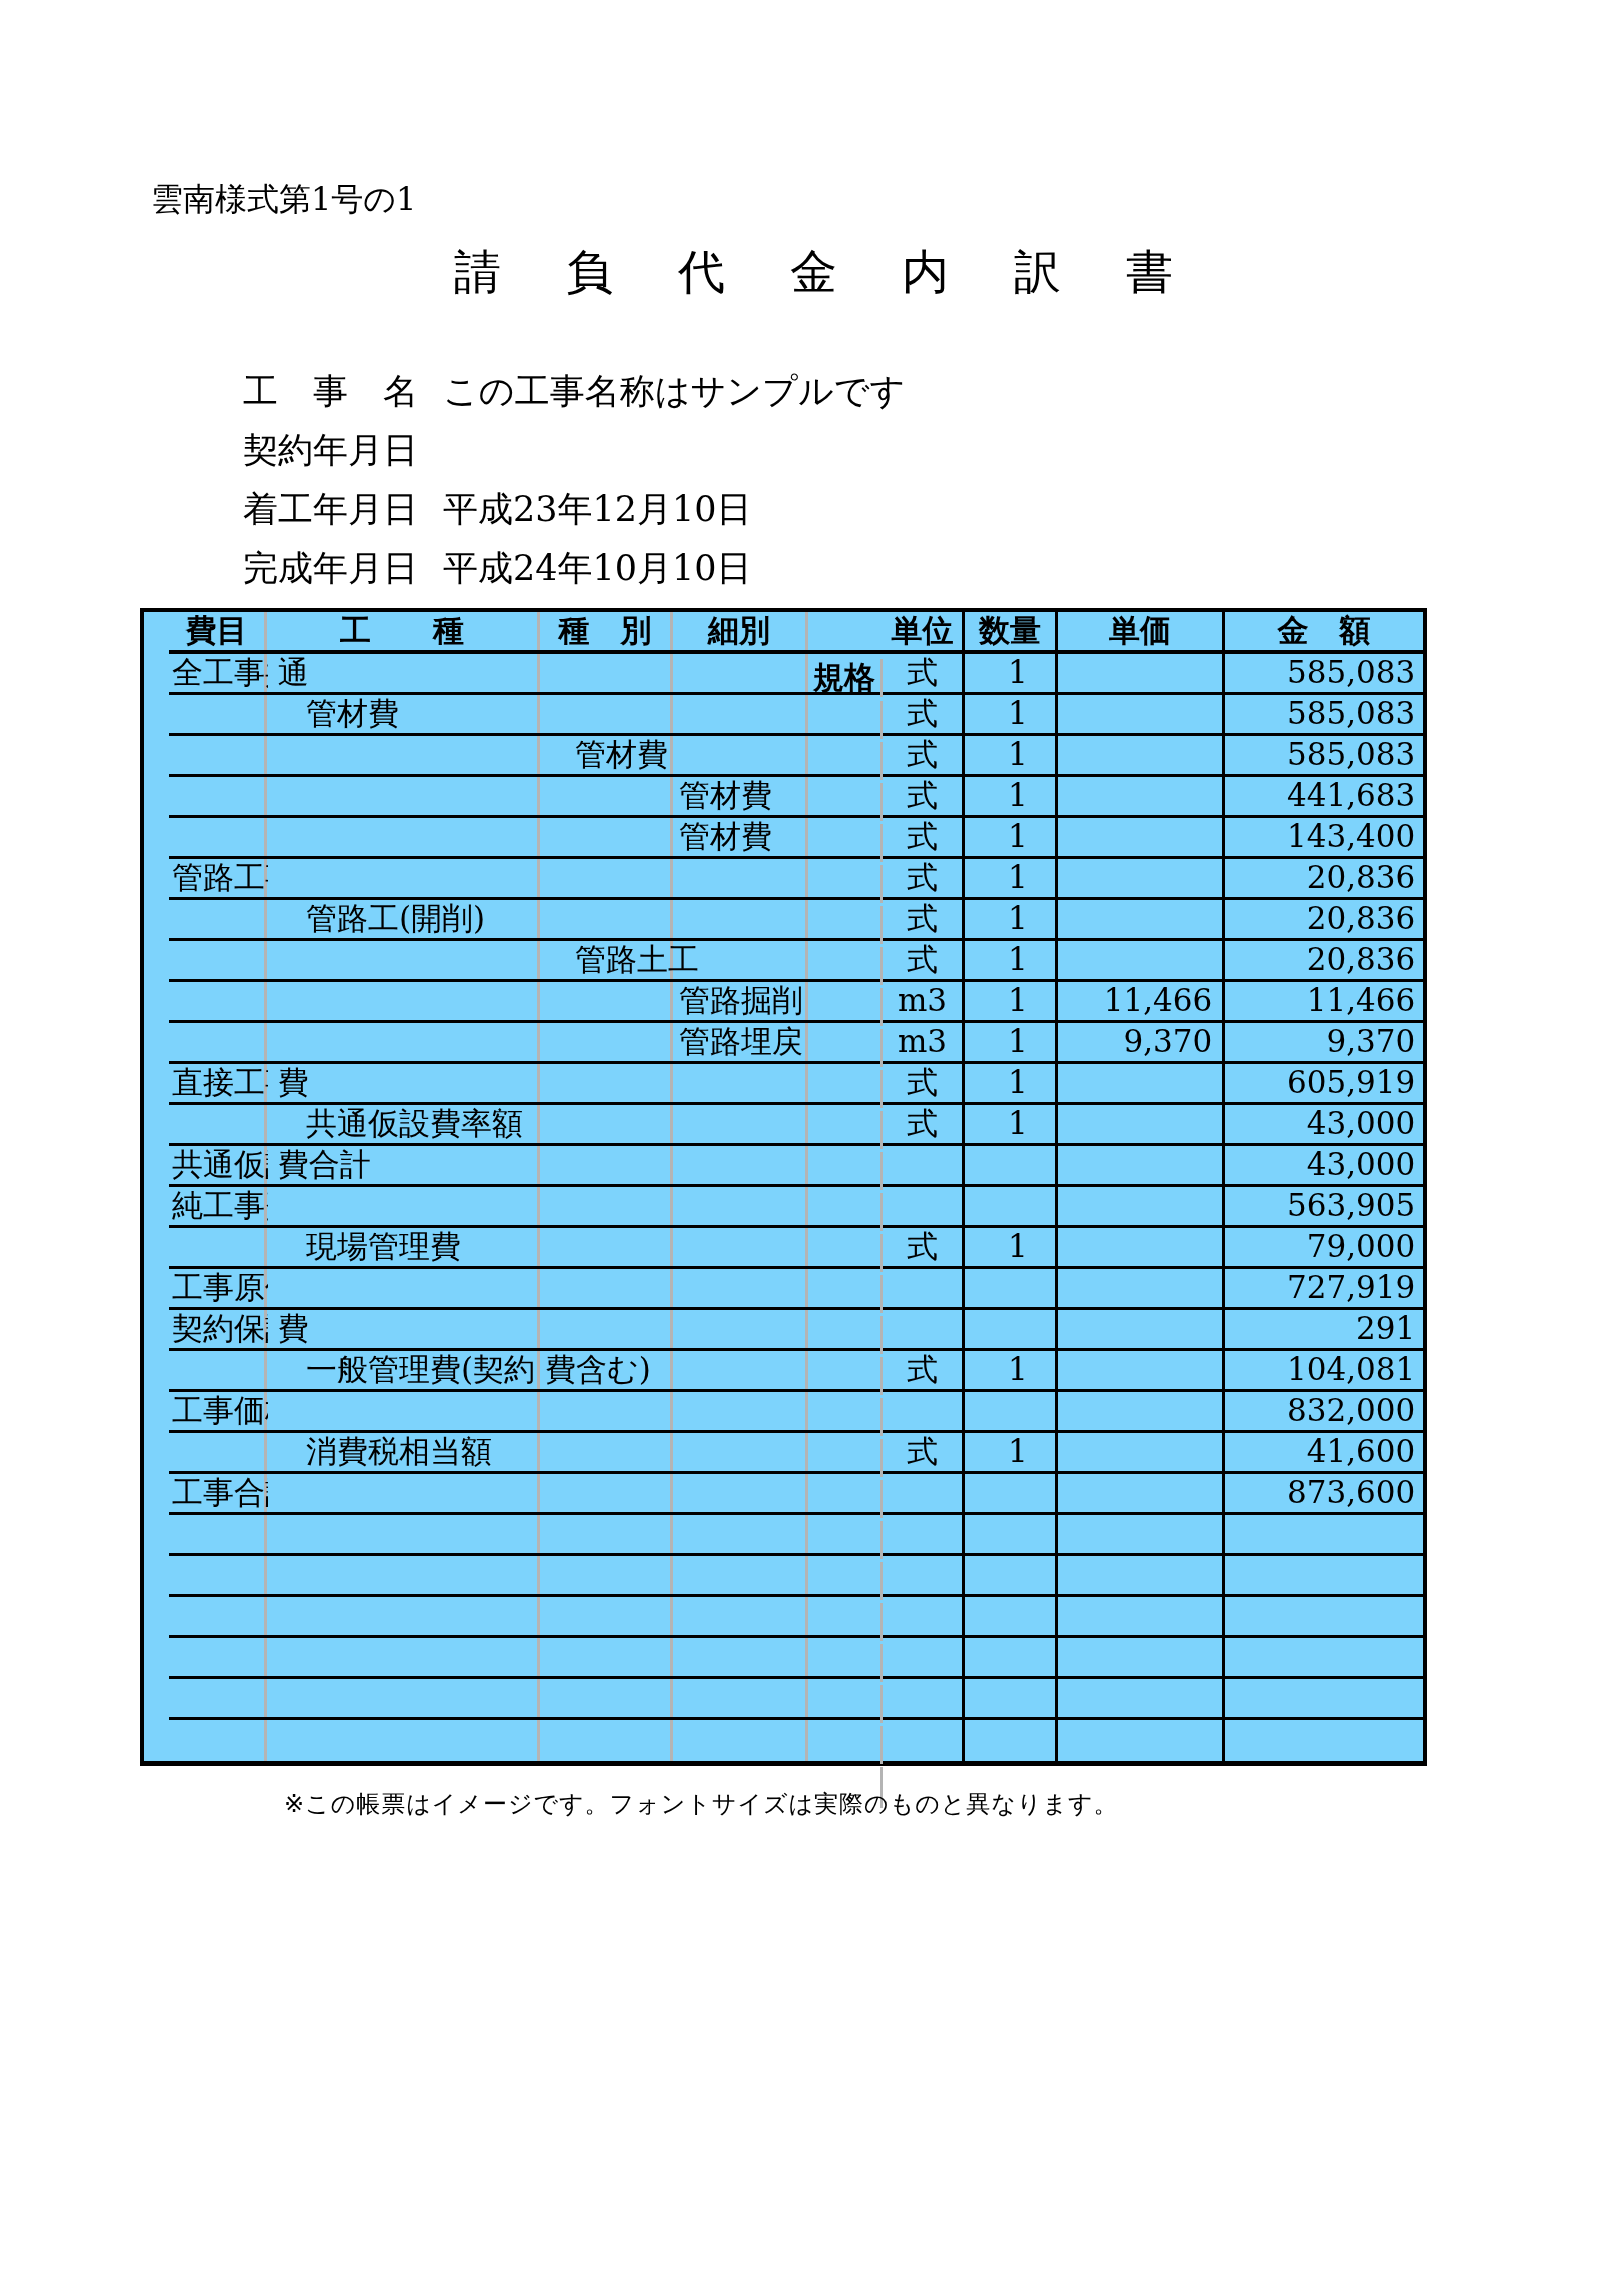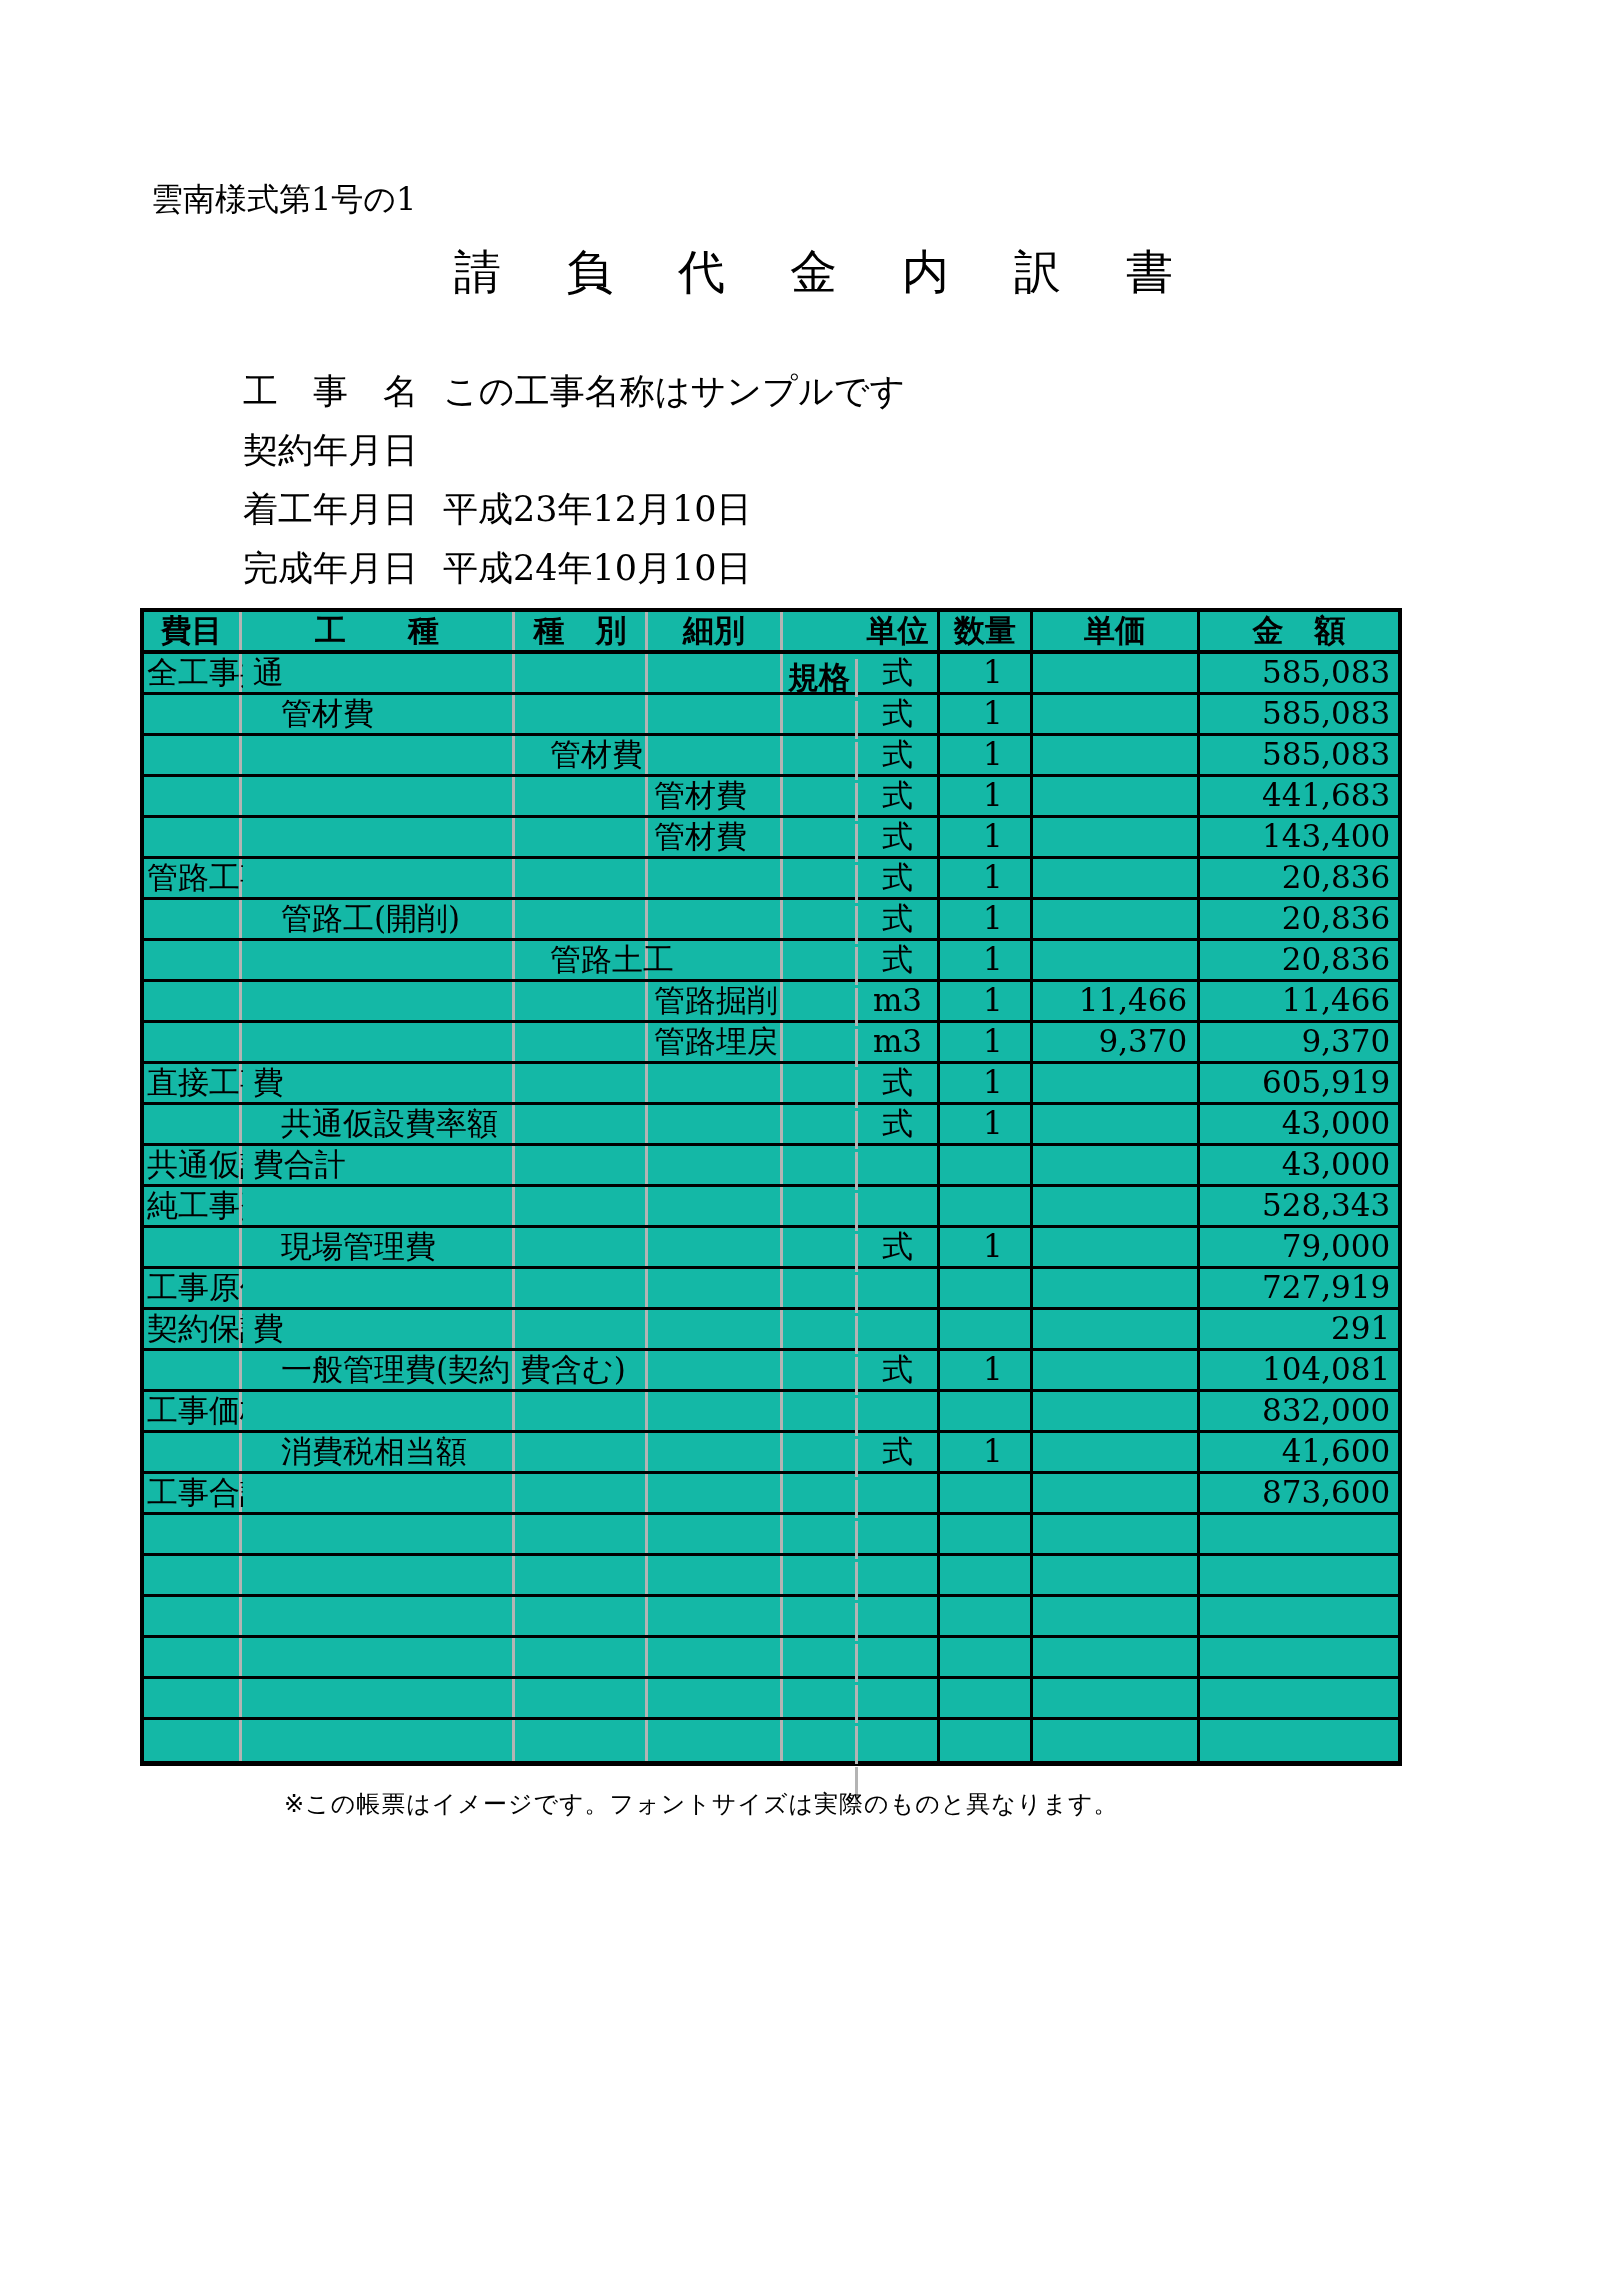--- a/index.html
+++ b/index.html
@@ -16,21 +16,22 @@
   .field-row.f1 { top:431px; }
   .field-row.f2 { top:490px; }
   .field-row.f3 { top:549px; }
   .field-label { display:inline-block; min-width:200px; }
   #note { left:284px; top:1788px; font-size:24px; white-space:nowrap;
           font-family:"DejaVu Sans","Liberation Sans",sans-serif; letter-spacing:1px; }
 
   #sheet-table {
     position:absolute; left:140px; top:608px;
     border:4.9px solid #000; border-bottom-width:5.9px;
-    background:#14b8a6;
+    background:#7dd3fc;
+    padding-left:25px;
   }
   .trow { display:flex; height:41px; border-bottom:3.9px solid #000; box-sizing:border-box; line-height:36px; }
   .trow.header { height:42px; border-bottom:4.9px solid #000;
     font-family:"DejaVu Sans","Liberation Sans",sans-serif; font-weight:bold; font-size:30px; line-height:37px; }
   .trow.empty { height:41px; }
   #rows .trow:last-child { border-bottom:none; }
 
   .c { flex:0 0 auto; box-sizing:border-box; height:100%; position:relative;
        font-size:31px; white-space:nowrap; overflow:visible; }
   .c1 { width:98px; border-right:3.9px solid #b4b4b4; }
@@ -235,21 +236,21 @@
       </div>
       <div class="trow data">
         <div class="c c1"><span class="head">純工事費</span><span class="tail"></span></div>
         <div class="c c2"><span class="head"></span><span class="tail"></span></div>
         <div class="c c3"><span></span></div>
         <div class="c c4"><span></span></div>
         <div class="c c5"><span></span></div>
         <div class="c c6"><span></span></div>
         <div class="c c7"><span></span></div>
         <div class="c c8"><span></span></div>
-        <div class="c c9"><span>528,343</span></div>
+        <div class="c c9"><span>563,905</span></div>
       </div>
       <div class="trow data">
         <div class="c c1"><span class="head"></span><span class="tail"></span></div>
         <div class="c c2"><span class="head">現場管理費</span><span class="tail"></span></div>
         <div class="c c3"><span></span></div>
         <div class="c c4"><span></span></div>
         <div class="c c5"><span></span></div>
         <div class="c c6"><span>式</span></div>
         <div class="c c7"><span>1</span></div>
         <div class="c c8"><span></span></div>

